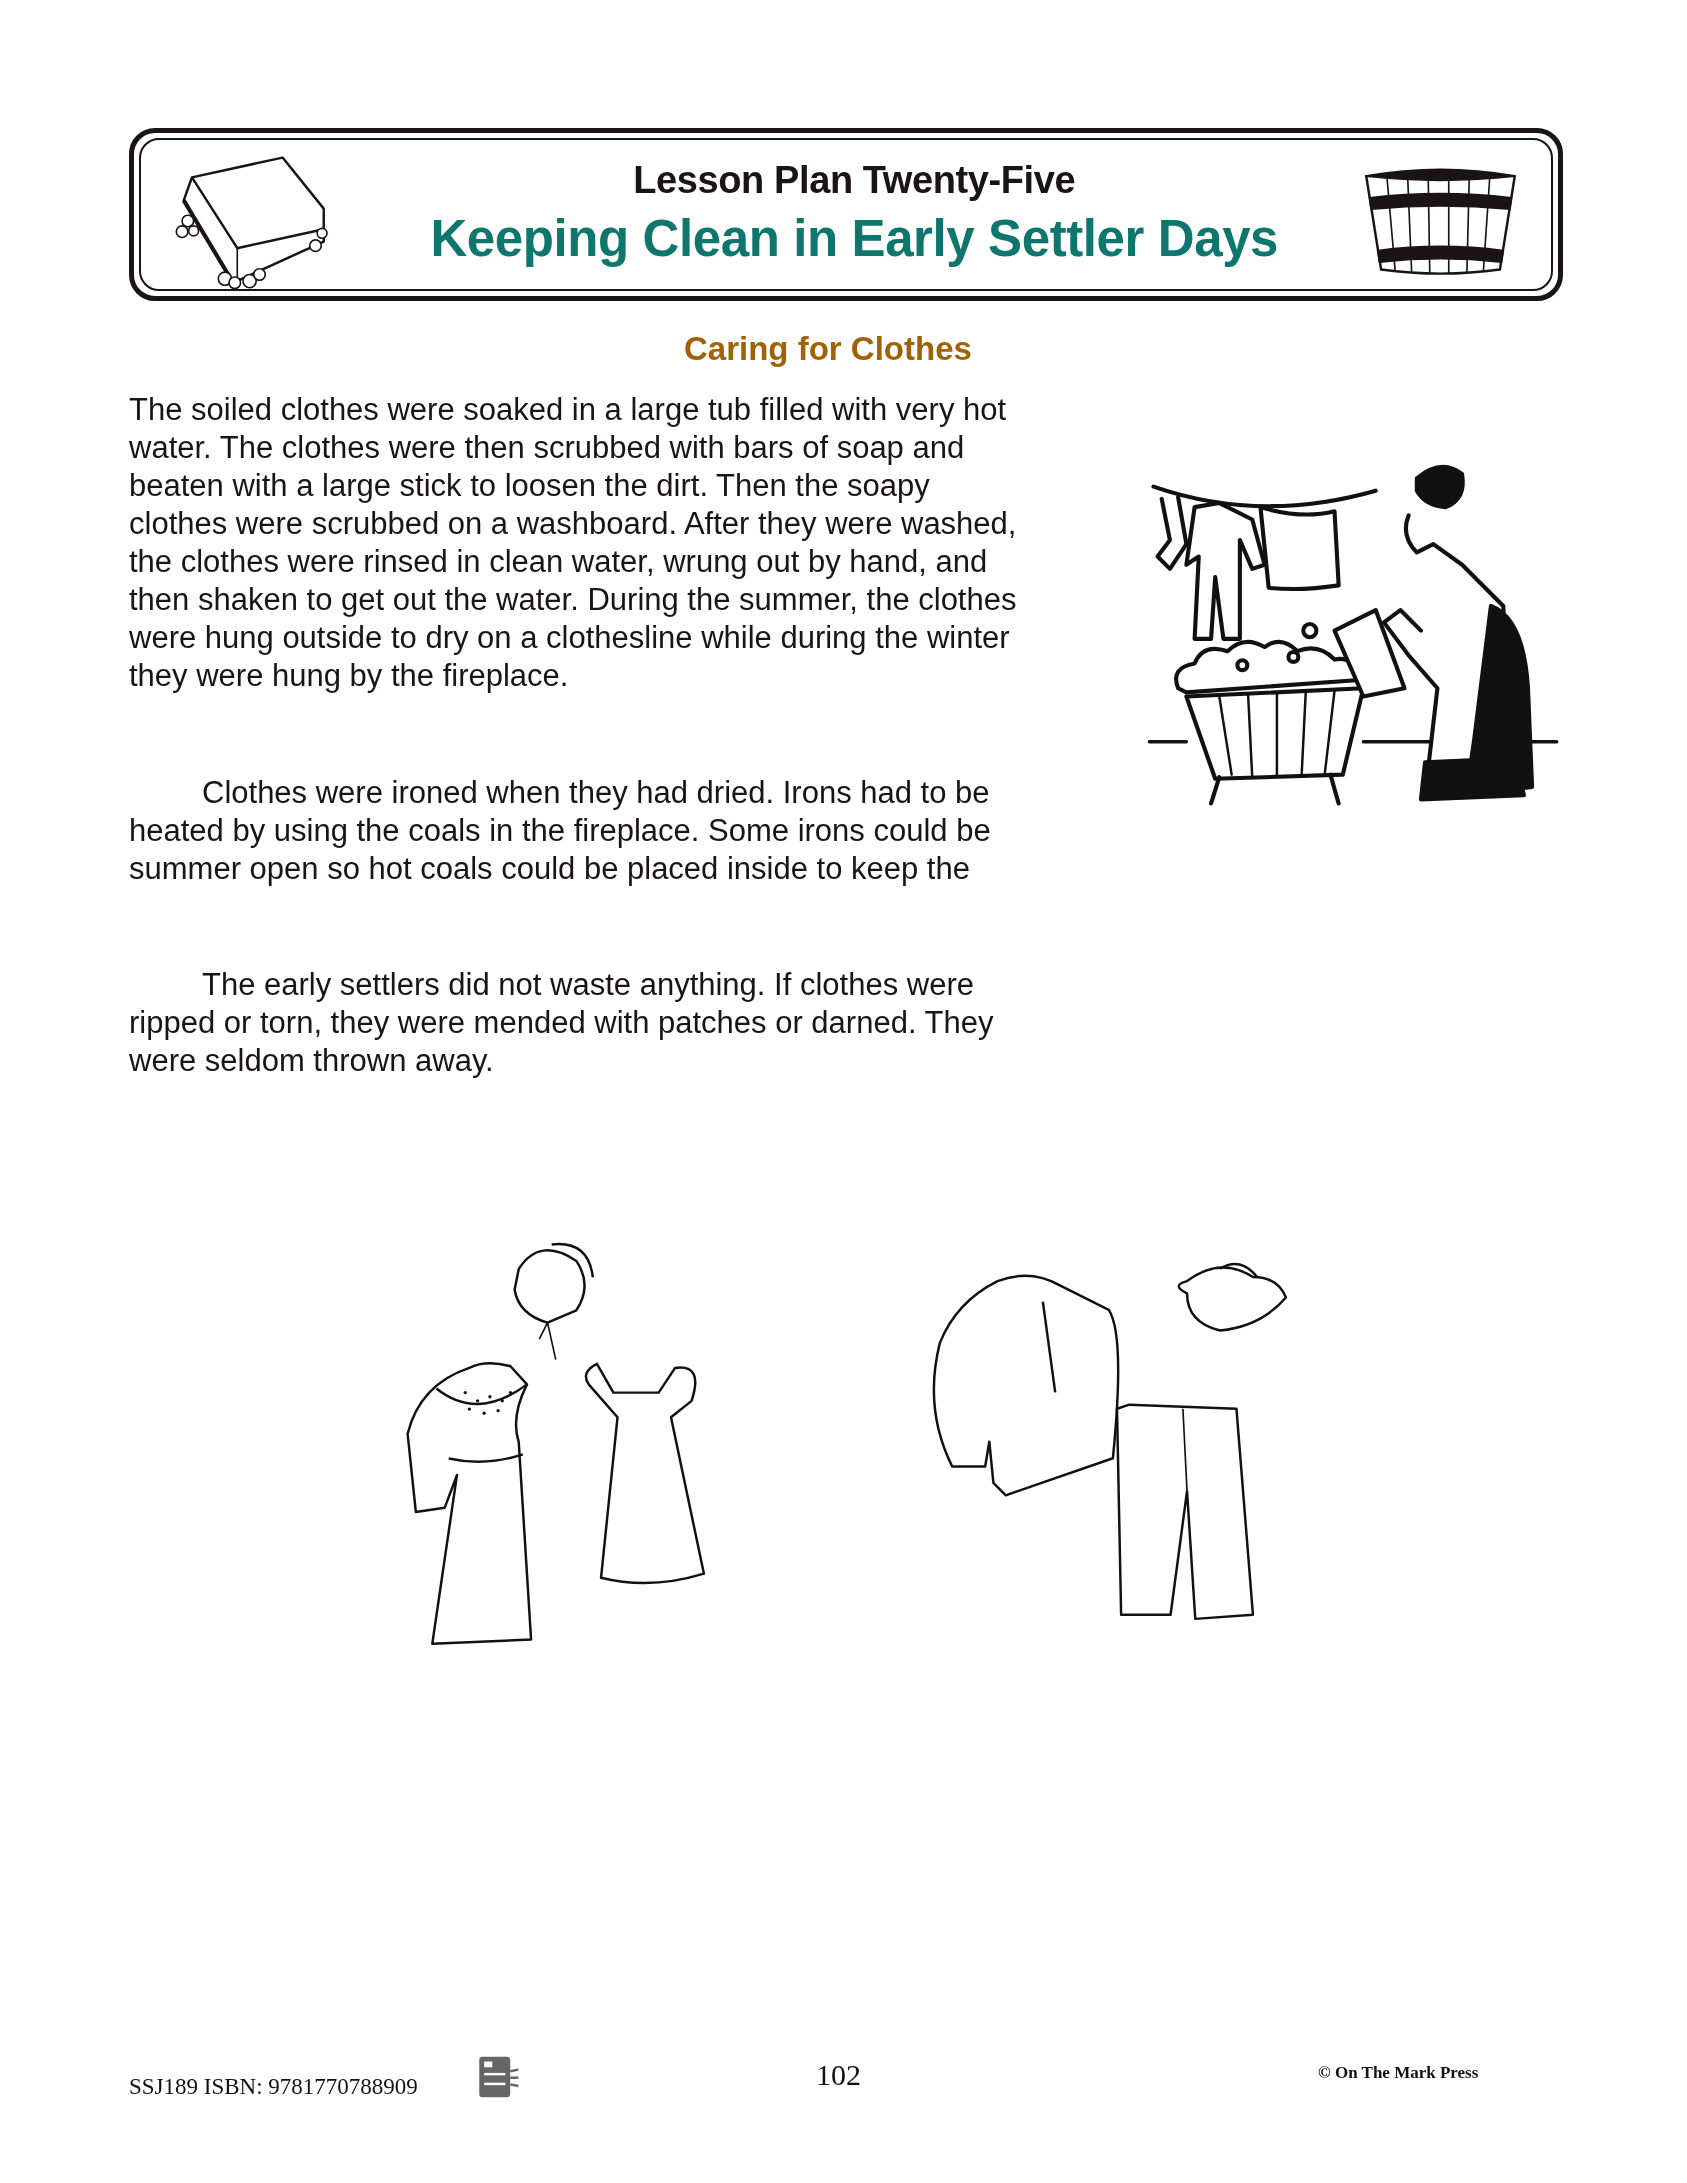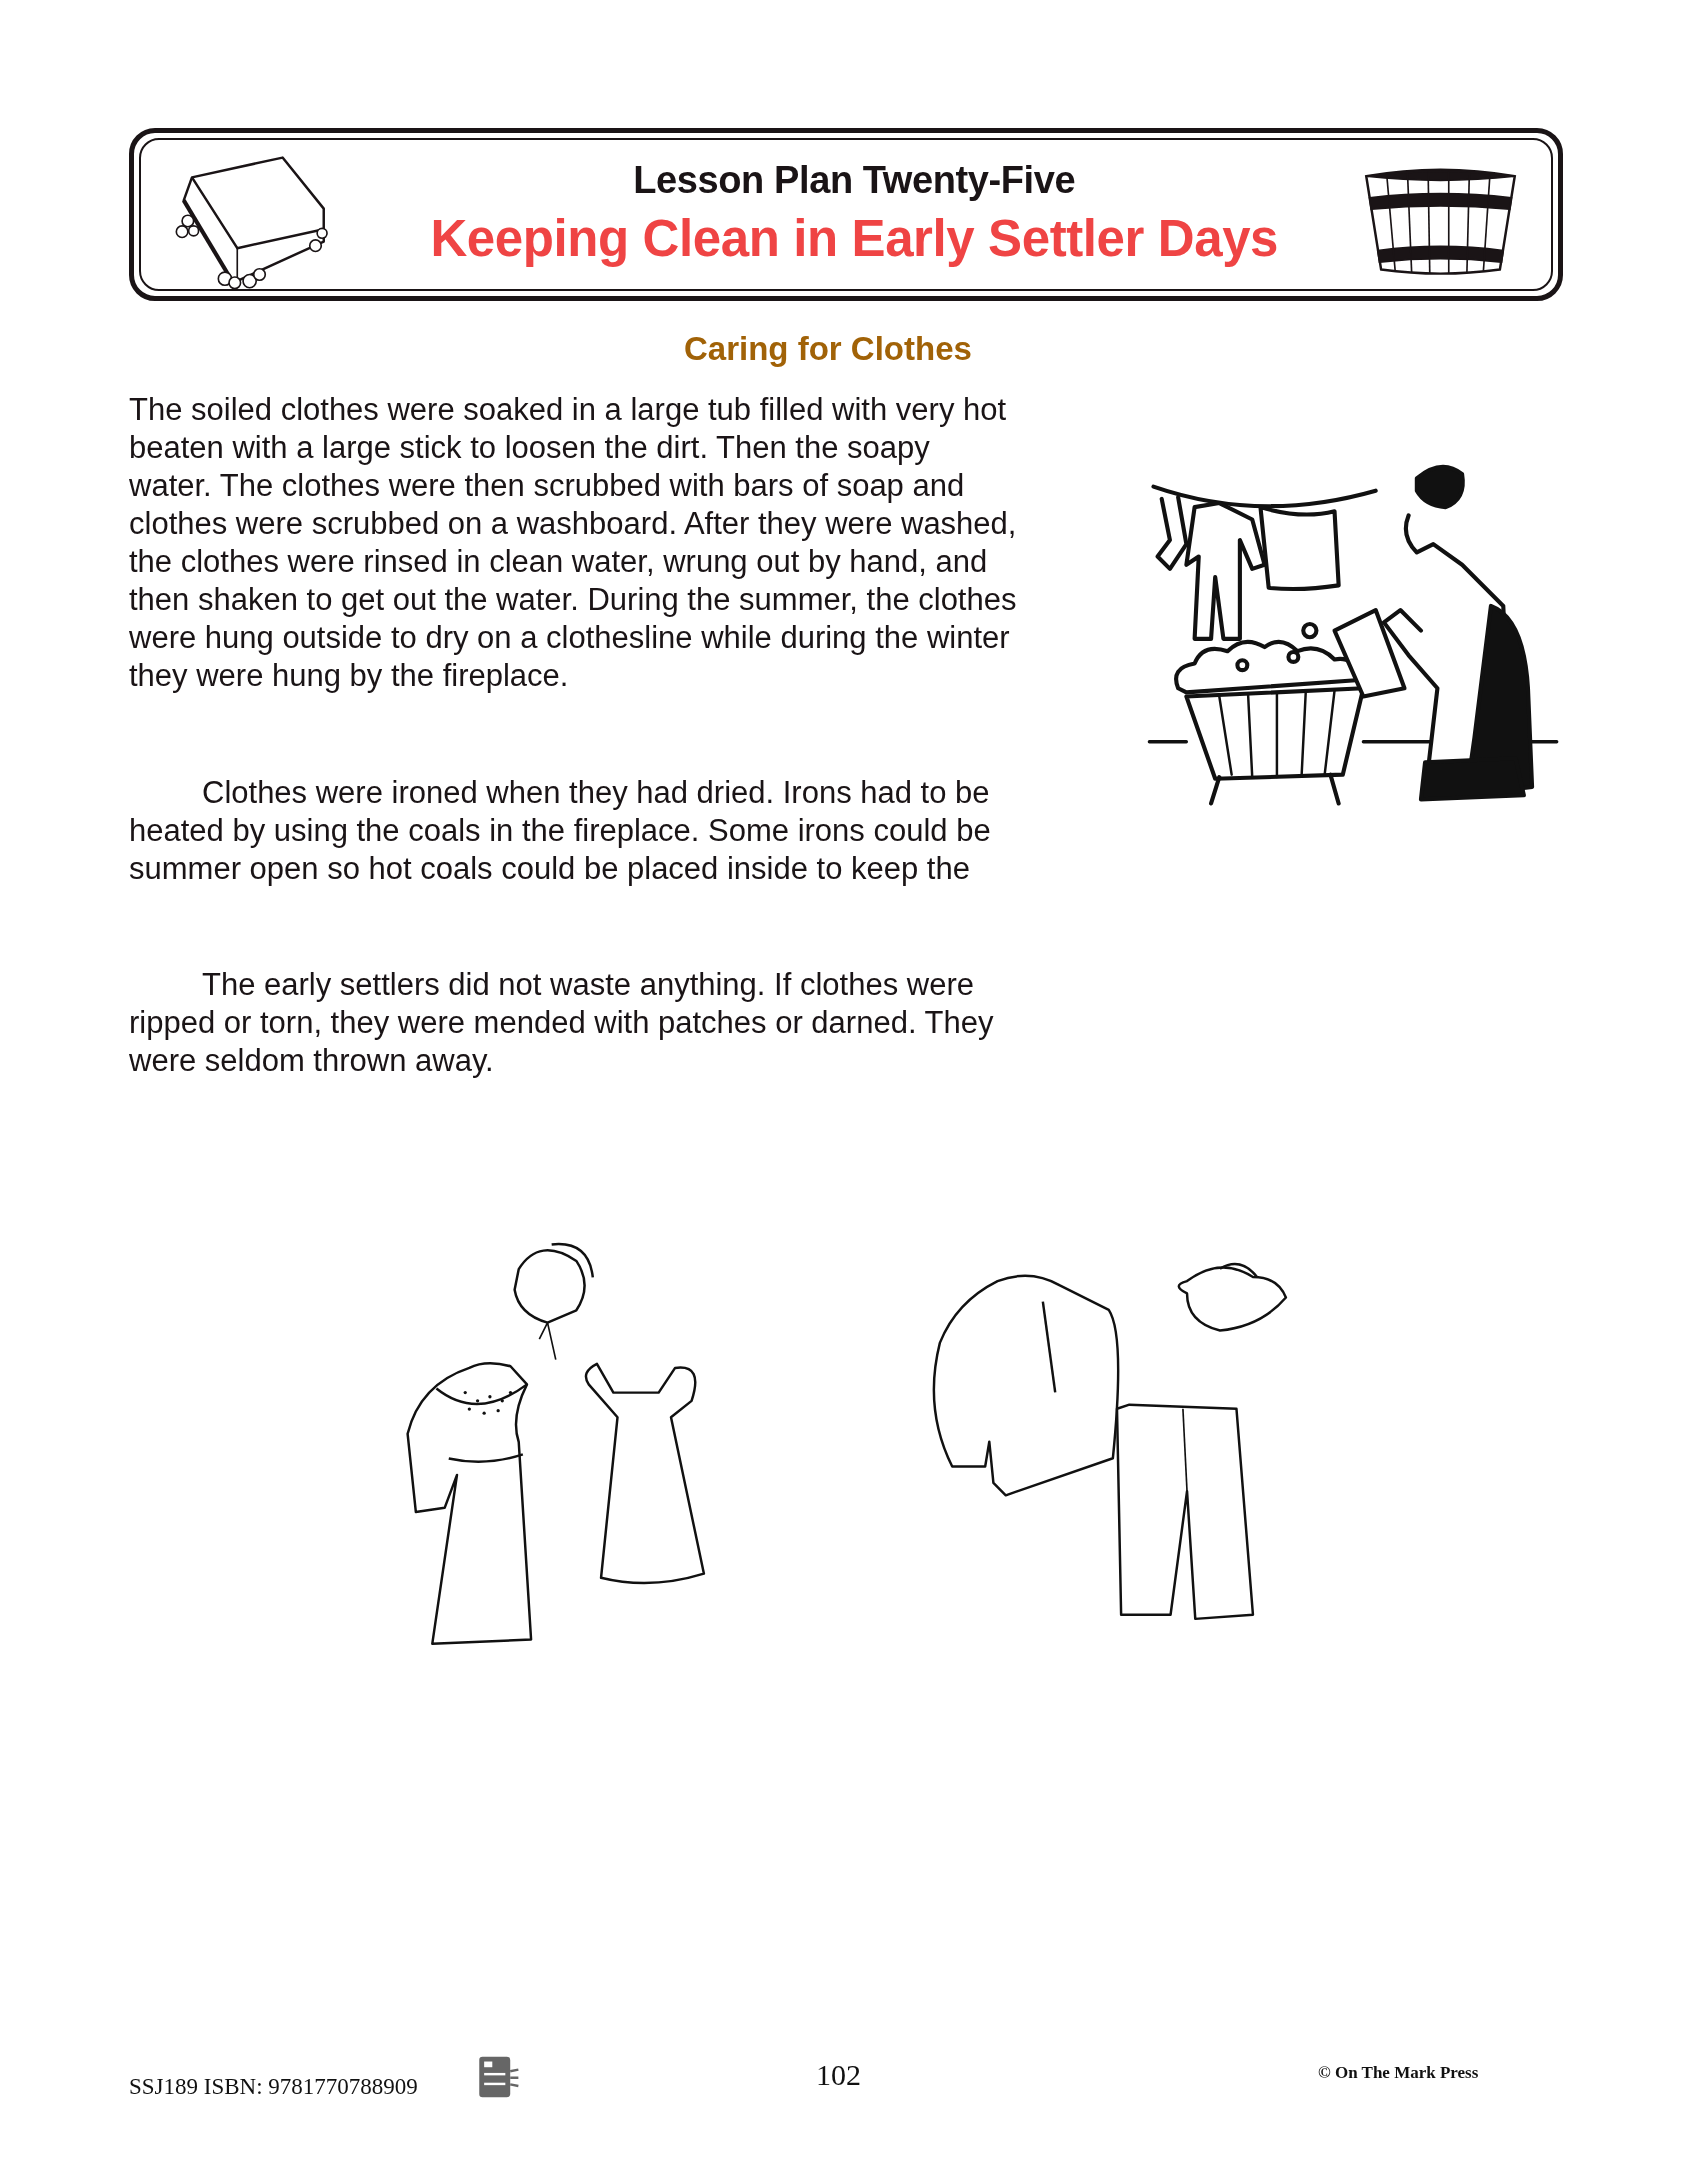--- a/index.html
+++ b/index.html
@@ -16,21 +16,21 @@
     border: 2.1px solid #1a1416; border-radius: 20px; box-sizing: border-box;
   }
   .header-title-small {
     position: absolute; left: 0; right: 0; top: 26px; text-align: center;
     font-family: "Liberation Sans", sans-serif; font-weight: bold; font-size: 38px;
     letter-spacing: -0.4px; color: #1a1416; padding-left: 16.5px;
   }
   .header-title-large {
     position: absolute; left: 0; right: 0; top: 76px; text-align: center;
     font-family: "Liberation Sans", sans-serif; font-weight: bold; font-size: 51px;
-    letter-spacing: -0.4px; color: #ef4444; padding-left: 16.5px;
+    letter-spacing: -0.4px; color: #0f766e; padding-left: 16.5px;
   }
   .soap-illus { position: absolute; left: 25px; top: 18px; width: 173px; height: 140px; }
   .tub-illus { position: absolute; right: 35px; top: 25px; width: 165px; height: 124px; }
 
   .section-heading {
     position: absolute; left: 684px; top: 330px;
     font-family: "Liberation Sans", sans-serif; font-weight: bold; font-size: 33px; color: #a16207;
   }
   .body-text {
     position: absolute; left: 129px; width: 972px;
@@ -100,22 +100,22 @@
             <path d="M160 19 L152 137"></path>
         </g>
       </g>
     </svg>
   </div>
 
   <div class="section-heading">Caring for Clothes</div>
 
   <div class="body-text p1">
     <span class="line">The soiled clothes were soaked in a large tub filled with very hot</span>
+    <span class="line">water. The clothes were then scrubbed with bars of soap and</span>
     <span class="line">beaten with a large stick to loosen the dirt. Then the soapy</span>
-    <span class="line">water. The clothes were then scrubbed with bars of soap and</span>
     <span class="line">clothes were scrubbed on a washboard. After they were washed,</span>
     <span class="line">the clothes were rinsed in clean water, wrung out by hand, and</span>
     <span class="line">then shaken to get out the water. During the summer, the clothes</span>
     <span class="line">were hung outside to dry on a clothesline while during the winter</span>
     <span class="line">they were hung by the fireplace.</span>
   </div>
 
   <div class="body-text p2">
     <span class="line indent">Clothes were ironed when they had dried. Irons had to be</span>
     <span class="line">heated by using the coals in the fireplace. Some irons could be</span>

